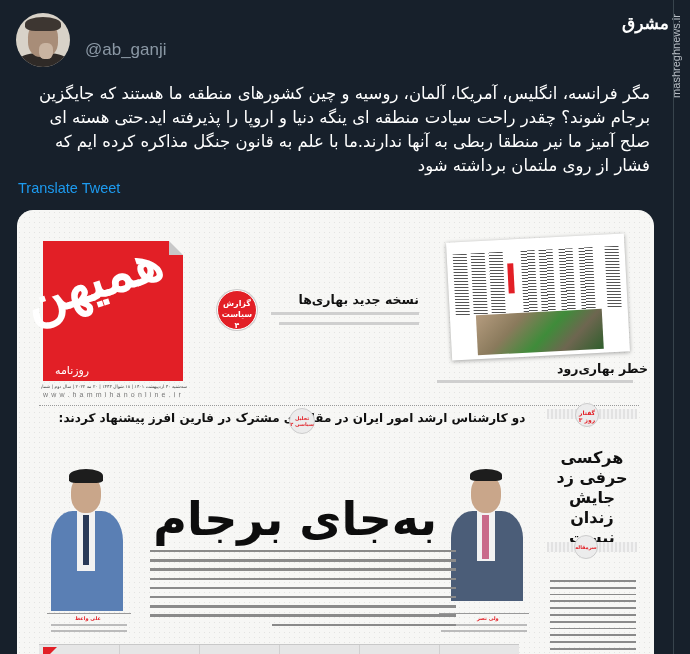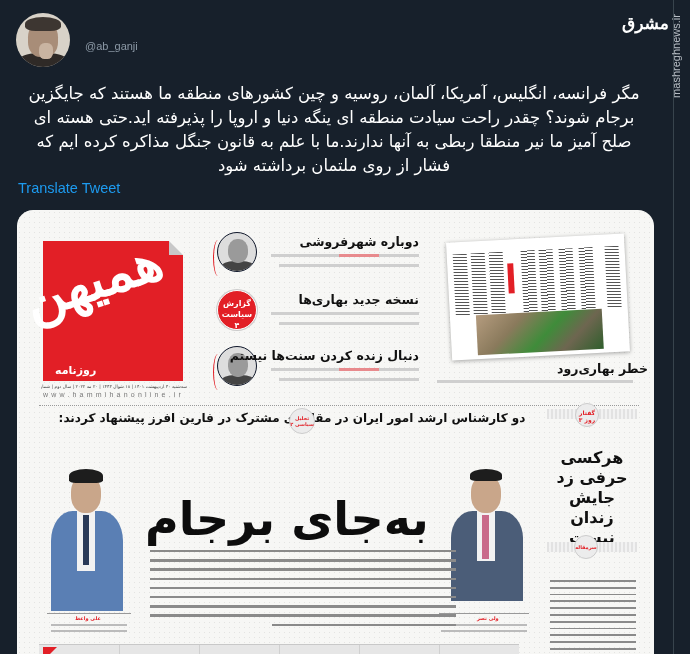--- a/index.html
+++ b/index.html
@@ -19,35 +19,35 @@
   .wm-site span { position: absolute; left: 50%; top: 50%; transform: translate(-50%,-50%) rotate(-90deg); white-space: nowrap; color: #b8bec5; font-size: 11px; font-family: "Liberation Sans", sans-serif; }
 
   
   .avatar { position: absolute; left: 16px; top: 13px; width: 54px; height: 54px; border-radius: 50%; overflow: hidden; background: #d8d2c8; }
   .avatar .face { position: absolute; left: 12px; top: 8px; width: 30px; height: 36px; border-radius: 45% 45% 40% 40%; background: #a88d78; }
   .avatar .hair { position: absolute; left: 9px; top: 4px; width: 36px; height: 14px; border-radius: 50% 50% 30% 30%; background: #3d3631; }
   .avatar .body { position: absolute; left: 2px; top: 40px; width: 50px; height: 22px; border-radius: 40% 40% 0 0; background: #2f2a27; }
   .avatar .hand { position: absolute; left: 23px; top: 30px; width: 14px; height: 16px; border-radius: 40%; background: #c9b4a1; }
 
   .user-name { position: absolute; left: 85px; top: 17px; color: #fff; font-weight: bold; font-size: 16px; direction: rtl; font-family: "DejaVu Sans", sans-serif; }
-  .user-handle { position: absolute; left: 85px; top: 40px; color: #8b98a5; font-size: 11px; font-family: "Liberation Sans", sans-serif; }
-
-  
-  .tweet-text { position: absolute; left: 18px; top: 82px; width: 632px; color: #fff; direction: rtl; text-align: center; font-size: 16.5px; line-height: 24px; font-family: "DejaVu Sans", sans-serif; }
+  .user-handle { position: absolute; left: 85px; top: 40px; color: #8b98a5; font-size: 17px; font-family: "Liberation Sans", sans-serif; }
+
+  
+  .tweet-text { position: absolute; left: 18px; top: 82px; width: 632px; color: #fff; direction: rtl; text-align: right; font-size: 16.5px; line-height: 24px; font-family: "DejaVu Sans", sans-serif; }
   .translate { position: absolute; left: 18px; top: 180px; color: #1d9bf0; font-size: 14.5px; font-family: "Liberation Sans", sans-serif; cursor: pointer; }
 
   
   .media { position: absolute; left: 17px; top: 210px; width: 637px; height: 460px; background: #f7f7f5; border-radius: 16px 16px 0 0; overflow: hidden; }
   .dots { position: absolute; inset: 0; background-image: radial-gradient(#e4e4e2 0.8px, transparent 0.8px); background-size: 5px 5px; }
 
   
   .np-logo { position: absolute; left: 26px; top: 31px; width: 140px; height: 140px; background: #e21f26; }
   .np-logo .fold { position: absolute; right: 0; top: 0; width: 0; height: 0; border-top: 14px solid #f7f7f5; border-left: 14px solid #c8c8c8; }
   .np-logo .mark { position: absolute; left: 12px; top: 10px; width: 118px; height: 110px; color: #fff; font-family: "DejaVu Serif", serif; font-weight: bold; font-size: 54px; line-height: 48px; direction: rtl; text-align: center; transform: rotate(-18deg); }
-  .np-logo .daily { position: absolute; left: 12px; bottom: 4px; color: #fff; font-size: 11px; font-weight: bold; direction: rtl; }
+  .np-logo .daily { position: absolute; left: 12px; bottom: 4px; color: #fff; font-size: 11px; font-weight: normal; direction: rtl; }
   .np-date { position: absolute; left: 24px; top: 174px; width: 146px; font-size: 4.5px; color: #444; direction: rtl; white-space: nowrap; overflow: hidden; }
   .np-site { position: absolute; left: 26px; top: 181px; width: 140px; font-size: 7px; letter-spacing: 3.2px; color: #777; font-family: "Liberation Sans", sans-serif; }
 
   
   .teaser { position: absolute; left: 190px; width: 220px; height: 52px; }
   .teaser .pic { position: absolute; left: 10px; top: 2px; width: 40px; height: 40px; border-radius: 50%; background: #ddd; border: 1px solid #0f172a; overflow: hidden; }
   .teaser .pic .h { position: absolute; left: 10px; top: 6px; width: 20px; height: 24px; border-radius: 45%; background: #9a9a9a; }
   .teaser .pic .b { position: absolute; left: 3px; top: 28px; width: 34px; height: 16px; border-radius: 40% 40% 0 0; background: #444; }
   .teaser .pic.red { background: #e21f26; border-color: #fff; box-shadow: 0 0 0 1px #ccc; }
   .teaser .pic.red span { position: absolute; inset: 0; color: #fff; font-size: 8px; font-weight: bold; text-align: center; line-height: 11px; padding-top: 7px; direction: rtl; }
@@ -65,21 +65,21 @@
   .spread .redtitle { position: absolute; left: 60px; top: 24px; width: 6px; height: 30px; background: #e21f26; }
   .spread-title { position: absolute; left: 540px; top: 151px; font-size: 12.5px; font-weight: bold; color: #111; direction: rtl; }
   .spread-sub { position: absolute; left: 420px; top: 170px; width: 196px; height: 3px; background: #cfcfcf; }
 
   .hr { position: absolute; left: 22px; top: 195px; width: 600px; height: 1px; border-top: 1px dotted #9a9a9a; }
 
   
   .kicker { position: absolute; left: 30px; top: 201px; width: 490px; font-size: 12px; font-weight: bold; color: #111; direction: rtl; text-align: center; white-space: nowrap; }
   .kicker-badge { position: absolute; left: 272px; top: 198px; width: 26px; height: 26px; border-radius: 50%; background: #ececec; border: 1px solid #ccc; font-size: 5px; color: #e21f26; text-align: center; padding-top: 6px; font-weight: bold; direction: rtl; }
   .head-red { position: absolute; left: 96px; top: 222px; width: 420px; text-align: center; font-size: 44px; font-weight: bold; color: #e31d25; direction: rtl; letter-spacing: -1px; white-space: nowrap; font-family: "DejaVu Sans", sans-serif; }
-  .head-black { position: absolute; left: 120px; top: 282px; width: 300px; text-align: center; font-size: 46px; font-weight: bold; color: #0d0d0d; direction: rtl; white-space: nowrap; }
+  .head-black { position: absolute; left: 120px; top: 282px; width: 300px; font-size: 46px; font-weight: bold; color: #0d0d0d; direction: rtl; white-space: nowrap; }
 
   .person { position: absolute; }
   .person .head { position: absolute; border-radius: 45%; background: #c9a68a; }
   .person .hair { position: absolute; border-radius: 50% 50% 20% 20%; background: #1d1d1d; }
   .person .suit { position: absolute; border-radius: 30% 30% 0 0; }
   .person .shirt { position: absolute; background: #f2f2f2; }
   .person .tie { position: absolute; }
 
   .caption-name { position: absolute; font-size: 5px; color: #e21f26; direction: rtl; font-weight: bold; }
   .caption-line { position: absolute; height: 2px; background: #bbb; }
@@ -130,50 +130,26 @@
     <div class="dots"></div>
 
     <div class="np-logo">
       <div class="fold"></div>
       <div class="mark">همیهن</div>
       <div class="daily">روزنامه</div>
     </div>
     <div class="np-date">سه‌شنبه ۳۰ اردیبهشت ۱۴۰۱ | ۱۸ شوال ۱۴۴۳ | ۲۰ مه ۲۰۲۲ | سال دوم | شماره ۲۲</div>
     <div class="np-site">www.hammihanonline.ir</div>
 
-    <div class="teaser" style="top:20px">
-      <div class="arc"></div>
-      <div class="pic">
-          <div class="b"></div>
-          <div class="h"></div>
-        </div>
-      <div class="t">دوباره شهرفروشی</div>
-      <div class="s1">
-          <i></i>
-        </div>
-        <div class="s2"></div>
-    </div>
     <div class="teaser" style="top:78px">
       <div class="pic red">
           <span>گزارش سیاست ۴</span>
         </div>
       <div class="t">نسخه جدید بهاری‌ها</div>
       <div class="s1"></div>
-        <div class="s2"></div>
-    </div>
-    <div class="teaser" style="top:134px">
-      <div class="arc"></div>
-      <div class="pic">
-          <div class="b"></div>
-          <div class="h"></div>
-        </div>
-      <div class="t">دنبال زنده کردن سنت‌ها نیستم</div>
-      <div class="s1">
-          <i></i>
-        </div>
         <div class="s2"></div>
     </div>
 
     <div class="spread">
       <div class="col" style="left:6px"></div>
       <div class="col" style="left:24px"></div>
       <div class="col" style="left:42px"></div>
       <div class="redtitle"></div>
       <div class="col" style="left:74px"></div>
       <div class="col" style="left:92px"></div>

